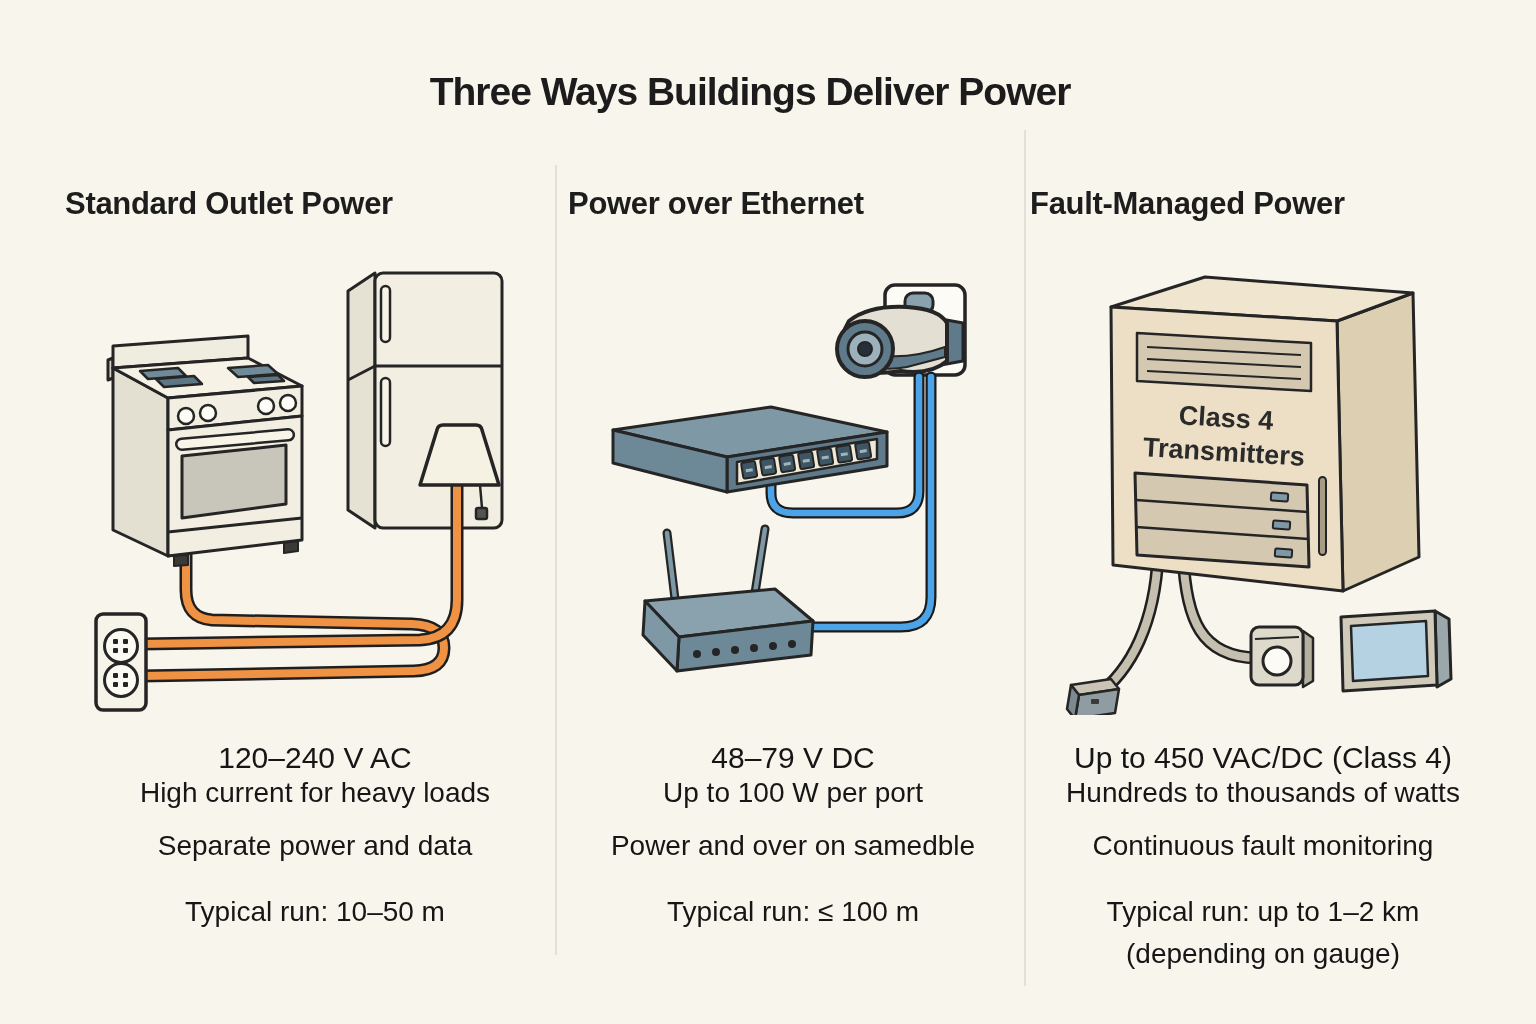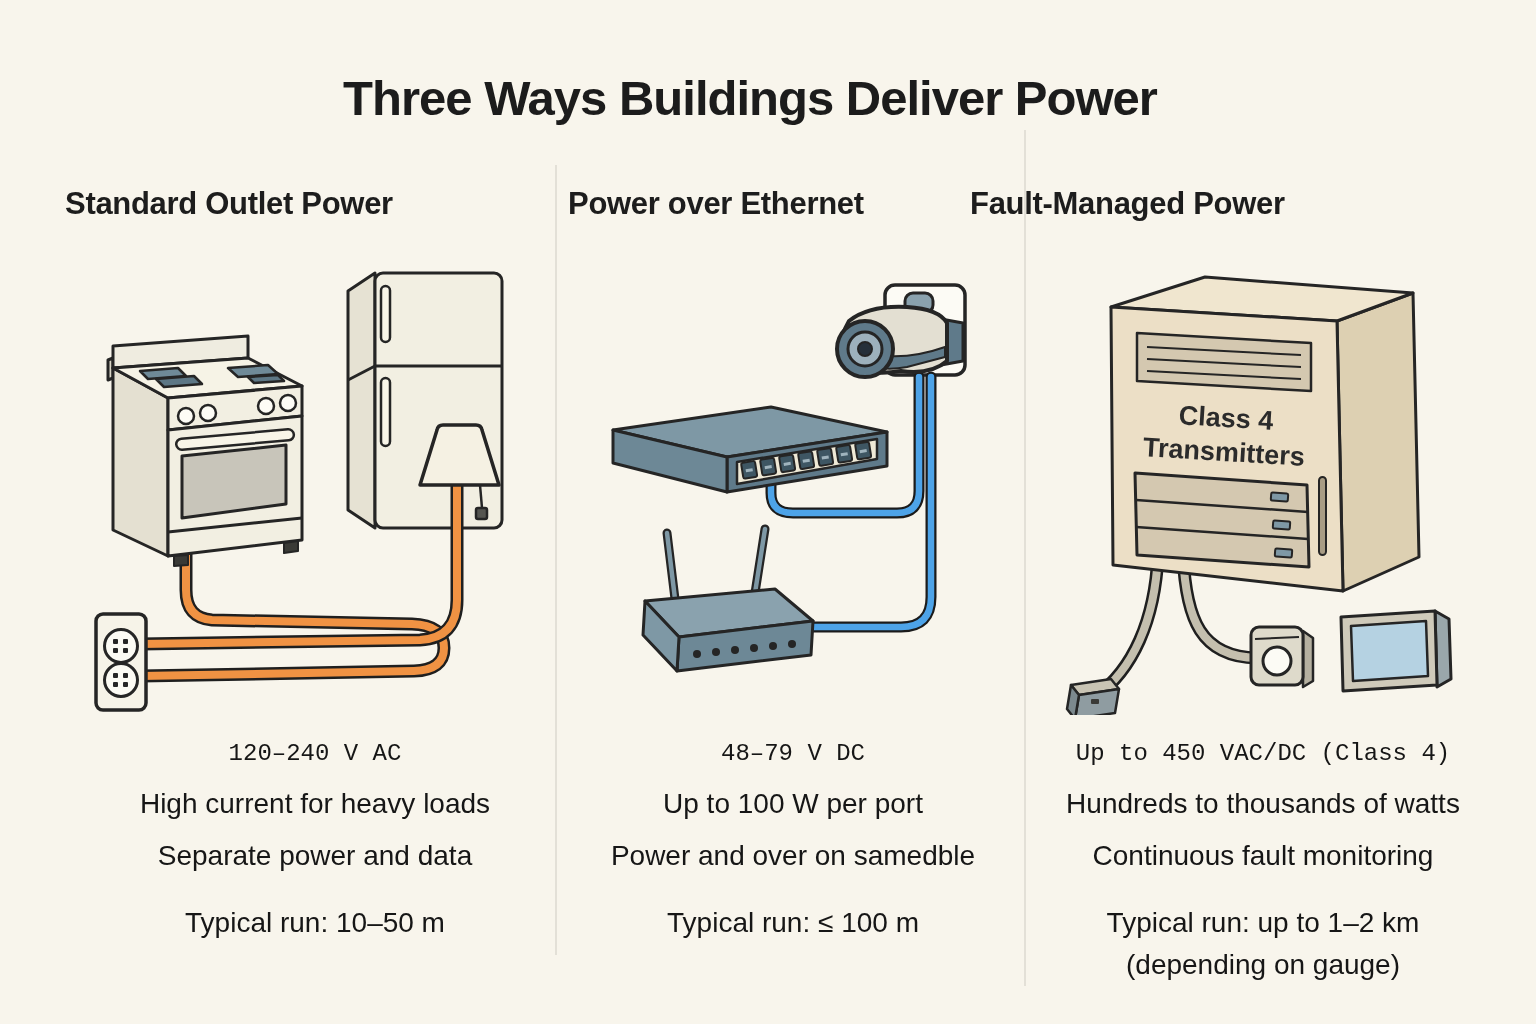--- a/index.html
+++ b/index.html
@@ -4,41 +4,41 @@
 <style>
   html,body{margin:0;padding:0;}
   .canvas{
     position:relative;width:1536px;height:1024px;overflow:hidden;
     background:#F8F5EC;
     font-family:"Liberation Sans","DejaVu Sans",sans-serif;
     color:#1a1a1a;
   }
   .title{
     position:absolute;left:0;top:70px;width:1500px;text-align:center;
-    font-size:49px;font-weight:700;letter-spacing:-1px;color:#1c1c1c;
+    font-size:39px;font-weight:700;letter-spacing:-1px;color:#1c1c1c;
   }
   .divider{position:absolute;width:2px;background:#E3E0D7;}
   .divider.d1{left:555px;top:165px;height:790px;}
   .divider.d2{left:1024px;top:130px;height:856px;}
   .col-header{
     position:absolute;top:186px;text-align:left;
     font-size:31px;font-weight:700;color:#1d1d1d;letter-spacing:-0.3px;
   }
   .h1{left:65px;width:500px;}
   .h2{left:568px;width:450px;}
-  .h3{left:970px;width:466px;}
+  .h3{left:1030px;width:466px;}
   .illus{position:absolute;}
   .i1{left:80px;top:258px;width:460px;height:462px;}
   .i2{left:575px;top:265px;width:430px;height:430px;}
   .i3{left:1055px;top:265px;width:450px;height:450px;}
   .stats{position:absolute;top:740px;text-align:center;color:#161616;}
   .s1{left:65px;width:500px;}
   .s2{left:568px;width:450px;}
   .s3{left:1030px;width:466px;}
-  .stat-voltage{font-size:24px;line-height:1.2;margin-bottom:18px;font-family:Liberation Mono, monospace;}
+  .stat-voltage{font-size:30px;line-height:1.2;}
   .stat-detail{font-size:28px;line-height:1.2;margin-bottom:19px;}
   .stat-detail.last{margin-bottom:29px;}
   .stat-run{font-size:28px;line-height:1.5;}
   svg text{font-family:"Liberation Sans","DejaVu Sans",sans-serif;}
 </style>
 </head>
 <body>
 
 <div class="canvas">
 

